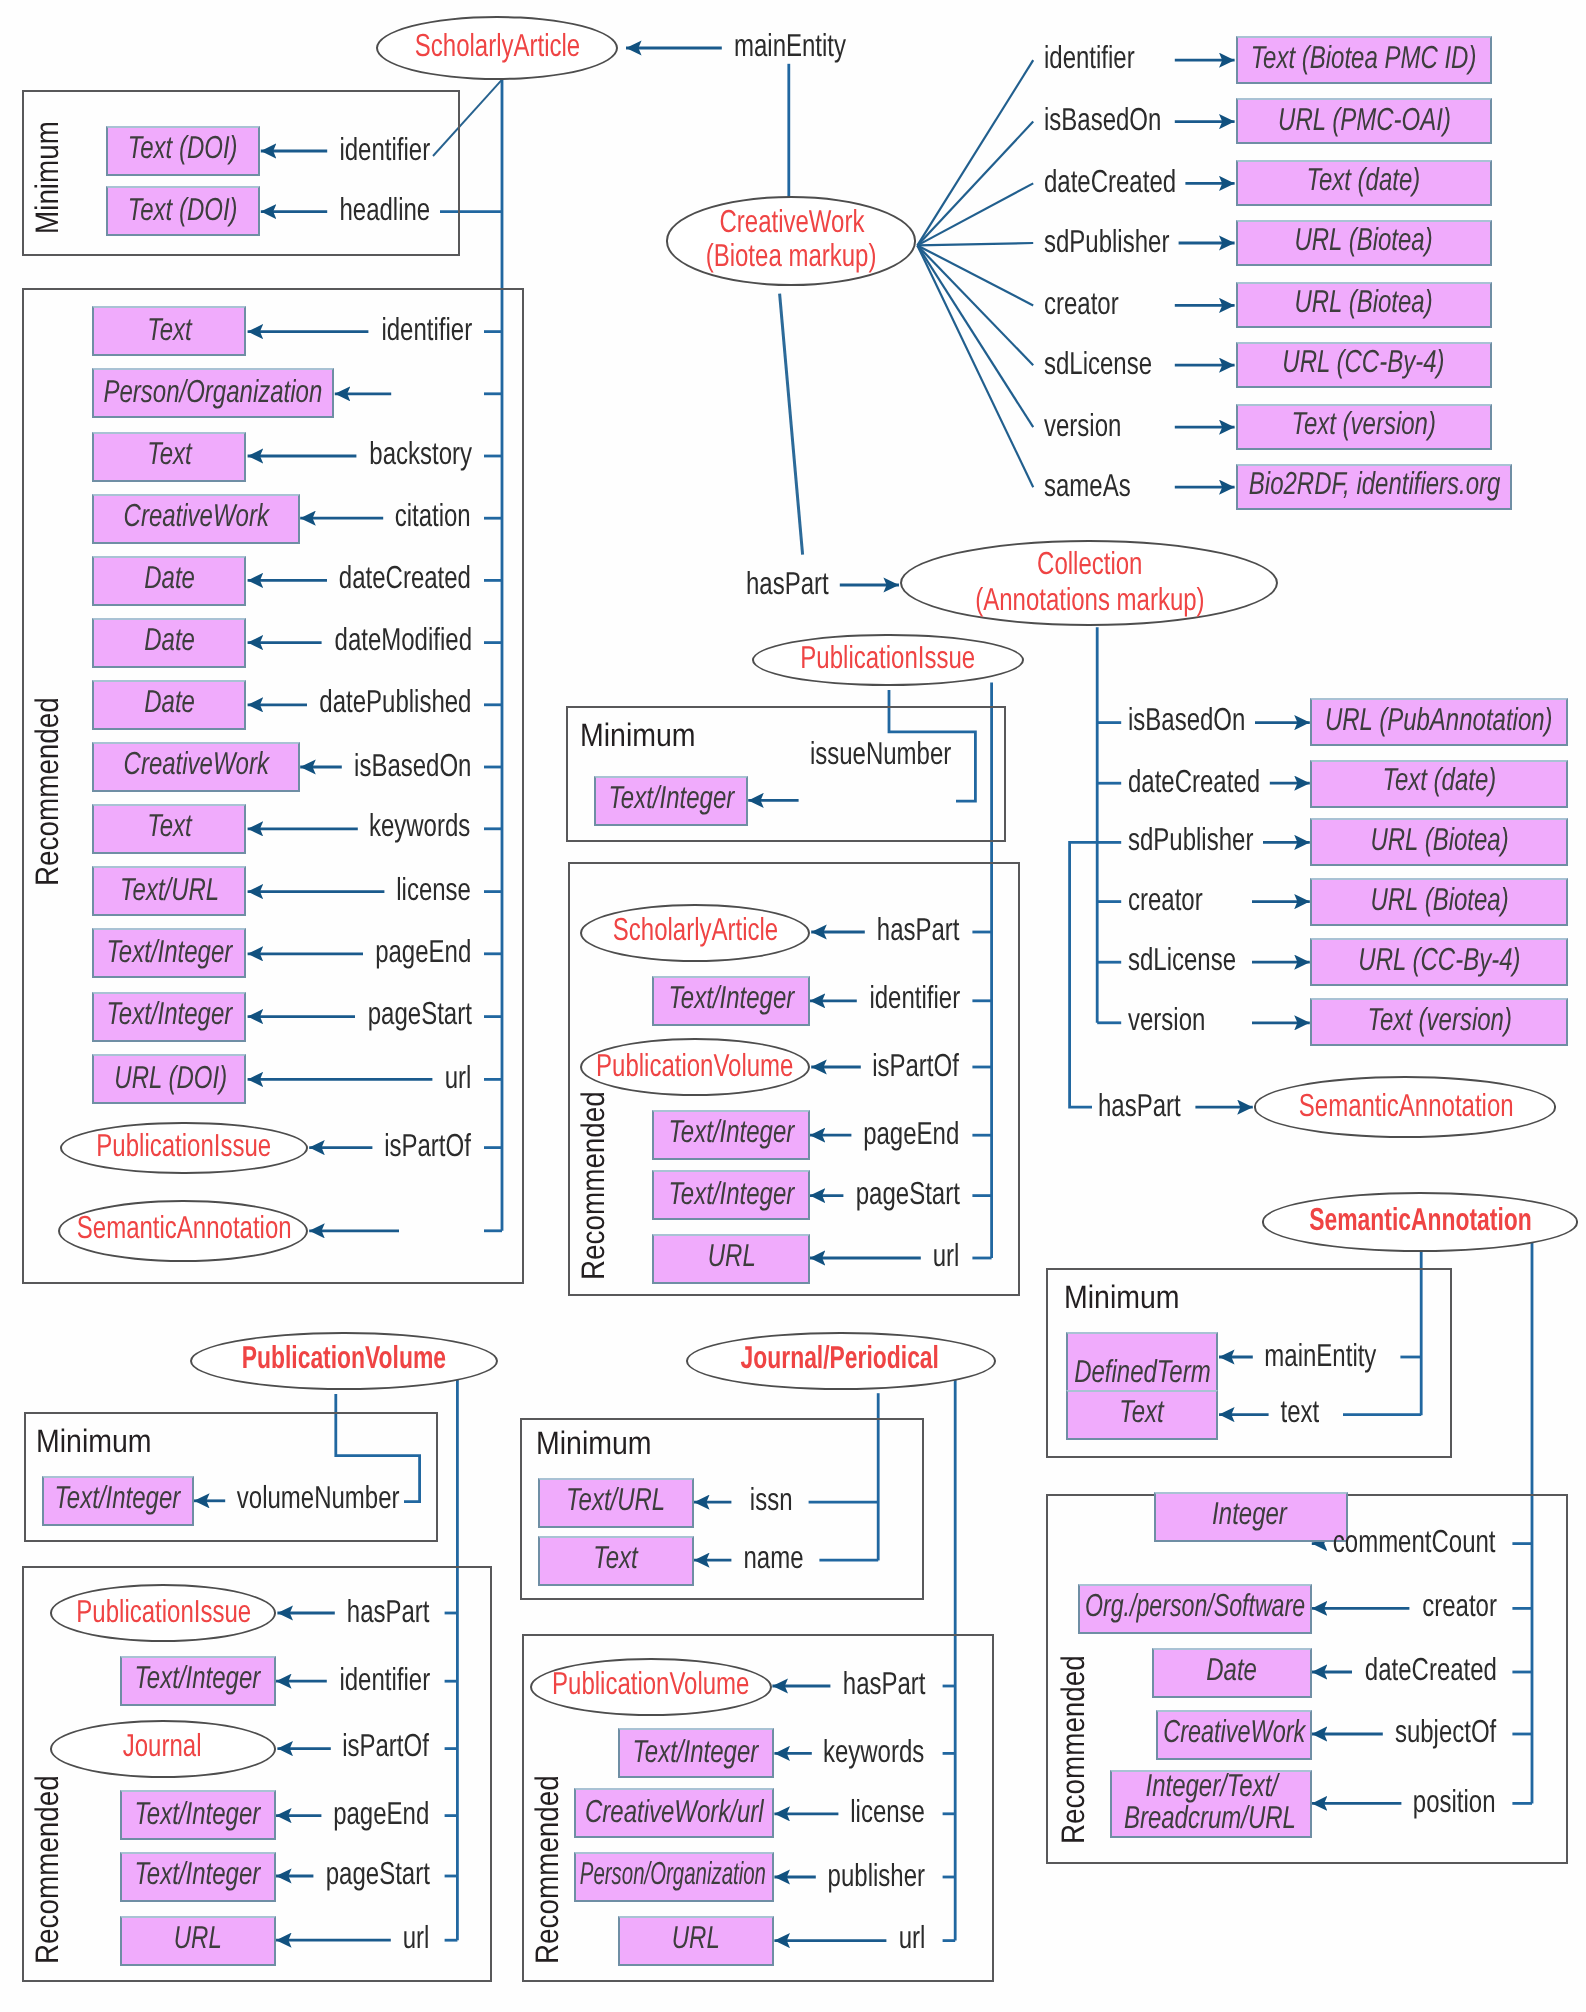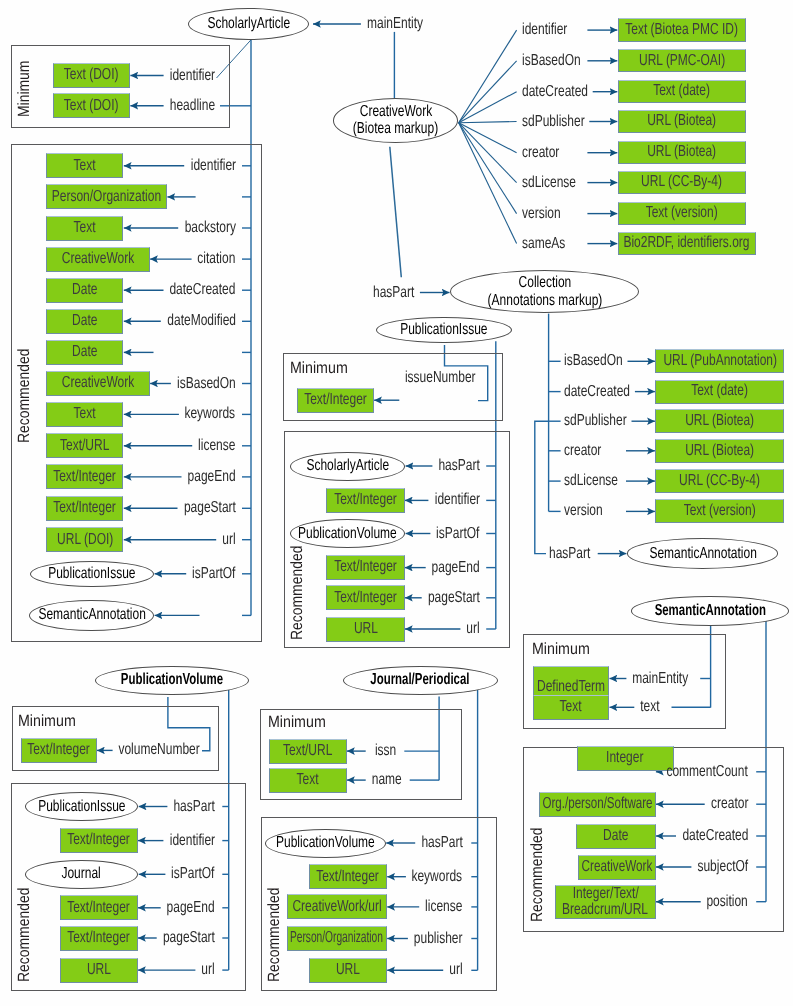--- a/index.html
+++ b/index.html
@@ -5,28 +5,28 @@
   html,body{margin:0;padding:0;background:#fff;}
   #page{position:relative;width:793px;height:1006px;background:#fefefe;overflow:hidden;
         font-family:"Liberation Sans",sans-serif;-webkit-font-smoothing:antialiased;
         text-rendering:geometricPrecision;}
   .grp{position:absolute;border:1px solid #58585a;box-sizing:border-box;}
   .glabel{position:absolute;transform:rotate(-90deg);transform-origin:left top;
           font-size:16.3px;color:#231f20;white-space:nowrap;font-weight:400;}
   .glabel span{display:inline-block;transform:scaleX(0.855);transform-origin:left center;}
   .glabelh{position:absolute;font-size:16.2px;color:#231f20;white-space:nowrap;}
   .glabelh span{display:inline-block;transform:scaleX(0.88);transform-origin:left center;}
-  .box{position:absolute;box-sizing:border-box;border:1px solid #6f8ea4;border-top:1.2px solid #a9c2d4;background:#84cc16;
+  .box{position:absolute;box-sizing:border-box;border:1px solid #6f8ea4;border-top:1.2px solid #a9c2d4;background:#f0abfc;
        display:flex;align-items:center;justify-content:center;font-size:15.9px;color:#3d3d3d;
-       line-height:1.02;text-align:center;}
+       line-height:1.02;text-align:center;font-style:italic;}
   .box > span, .ell > span{display:inline-block;transform:scaleX(0.755);white-space:nowrap;}
   .box.two{flex-direction:column;}
   .ell{position:absolute;box-sizing:border-box;border:1px solid #4d4d4d;border-radius:50%;
        background:#fff;display:flex;align-items:center;justify-content:center;
-       font-size:15.9px;color:#000000;text-align:center;line-height:1.12;}
+       font-size:15.9px;color:#ef4444;text-align:center;line-height:1.12;}
   .ell.two{flex-direction:column;}
   .ell.b{font-weight:bold;}
   .ell.b > span{transform:scaleX(0.72);}
   .lbl{position:absolute;font-size:15.9px;color:#2b2b2b;white-space:nowrap;}
   .lbl span{display:inline-block;transform:scaleX(0.755);transform-origin:right center;}
   .lbl.l span{transform-origin:left center;}
   .lbl.r{text-align:right;}
   svg.lines{position:absolute;left:0;top:0;width:793px;height:1006px;overflow:visible;}
   svg.lines .ar{stroke:#1a5a8c;stroke-width:1.4;fill:none;}
   svg.lines .ln{stroke:#2167a0;stroke-width:1.4;fill:none;}
@@ -211,20 +211,21 @@
       <span style="">Date</span>
     </div>
 <div class="lbl r" style="left:0;width:235.6px;top:281.2px"><span>dateCreated</span></div>
 <div class="box" style="left:46.4px;top:308.8px;width:77.1px;height:25.0px">
       <span style="">Date</span>
     </div>
 <div class="lbl r" style="left:0;width:235.6px;top:312.3px"><span>dateModified</span></div>
 <div class="box" style="left:46.4px;top:339.9px;width:77.1px;height:25.0px">
       <span style="">Date</span>
     </div>
+<div class="lbl r" style="left:0;width:235.6px;top:343.4px"><span>datePublished</span></div>
 <div class="box" style="left:46.4px;top:371.0px;width:103.4px;height:25.0px">
       <span style="">CreativeWork</span>
     </div>
 <div class="lbl r" style="left:0;width:235.6px;top:374.5px"><span>isBasedOn</span></div>
 <div class="box" style="left:46.4px;top:401.9px;width:77.1px;height:25.0px">
       <span style="">Text</span>
     </div>
 <div class="lbl r" style="left:0;width:235.6px;top:405.4px"><span>keywords</span></div>
 <div class="box" style="left:46.4px;top:433.3px;width:77.1px;height:25.0px">
       <span style="">Text/URL</span>

